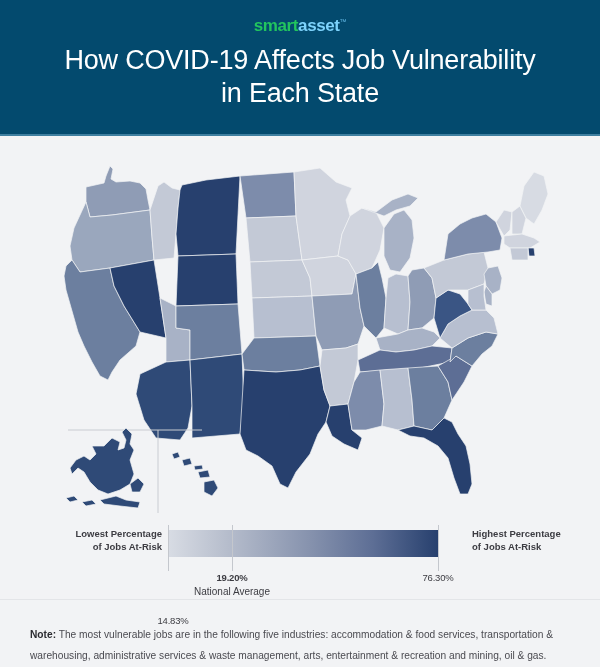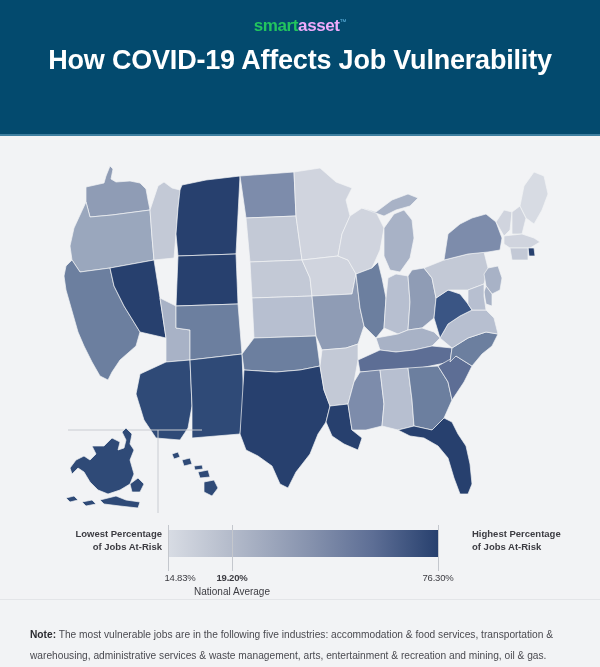--- a/index.html
+++ b/index.html
@@ -16,25 +16,25 @@
     position:absolute;left:0;top:0;width:600px;height:136px;
     background:#034a6e;
     border-bottom:2px solid #3f7fa0;
     box-sizing:border-box;
   }
   .logo{
     position:absolute;left:0;top:16px;width:600px;text-align:center;
     font-size:17px;font-weight:700;letter-spacing:-0.4px;
   }
   .logo .s1{color:#22c55e;}
-  .logo .s2{color:#f0abfc;text-align:right;}
+  .logo .s2{color:#7dd3fc;text-align:right;}
   .logo .tm{color:#5fb4e0;font-size:7px;vertical-align:super;font-weight:400;}
   .title{
     position:absolute;left:10px;top:44px;width:580px;text-align:center;
-    color:#ffffff;font-size:27px;line-height:33px;font-weight:700;
+    color:#ffffff;font-size:27px;line-height:33px;font-weight:400;
     letter-spacing:-0.2px;
   }
   .title-l2{display:block;}
 
   
   .map-wrap{
     position:absolute;left:0;top:138px;width:600px;height:380px;
   }
   .map-wrap svg{display:block;width:600px;height:380px;}
   .state{stroke:#f2f3f5;stroke-width:0.7;stroke-linejoin:round;}
@@ -56,21 +56,21 @@
   }
   .tick{position:absolute;width:1px;background:#c4c7cd;}
   .tick.t1{left:168px;top:6px;height:46px;}
   .tick.t2{left:232px;top:6px;height:46px;}
   .tick.t3{left:438px;top:6px;height:46px;}
 
   .tick-lab{
     position:absolute;top:53px;font-size:9.5px;color:#3c3c42;
     letter-spacing:-0.2px;white-space:nowrap;
   }
-  .tick-lab.v1{left:180px;transform:translateX(-50%);}
+  .tick-lab.v1{left:173px;transform:translateX(-50%);margin-top:43px;}
   .tick-lab.v2{left:232px;transform:translateX(-50%);font-weight:bold;}
   .tick-lab.v3{left:438px;transform:translateX(-50%);}
   .natavg{
     position:absolute;left:232px;top:67px;transform:translateX(-50%);
     font-size:10px;color:#3c3c42;white-space:nowrap;text-align:center;
   }
 
   
   .note-rule{position:absolute;left:0;top:599px;width:600px;height:1px;background:#e3e5e8;}
   .note{
@@ -83,20 +83,21 @@
 <body>
 
 <div class="page">
 
   <div class="header">
     <div class="logo">
       <span class="s1">smart</span><span class="s2">asset</span><span class="tm">™</span>
     </div>
     <div class="title">
       <span>How COVID-19 Affects Job Vulnerability</span>
+      <span class="title-l2">in Each State</span>
     </div>
   </div>
 
   <div class="map-wrap">
     <svg viewBox="0 0 600 380" xmlns="http://www.w3.org/2000/svg">
 
       <path class="state" fill="#8f9cb5" d="M86,49 L104,45 L106,38 L110,28 L113,31 L111,41 L116,44 L130,43 L140,45 L146,51 L148,62 L150,72 L112,77 L90,79 L86,64 Z"></path>
 
       <path class="state" fill="#9aa7bd" d="M86,64 L90,79 L112,77 L150,72 L152,99 L154,122 L110,130 L80,134 L72,122 L70,108 L74,90 Z"></path>
 

